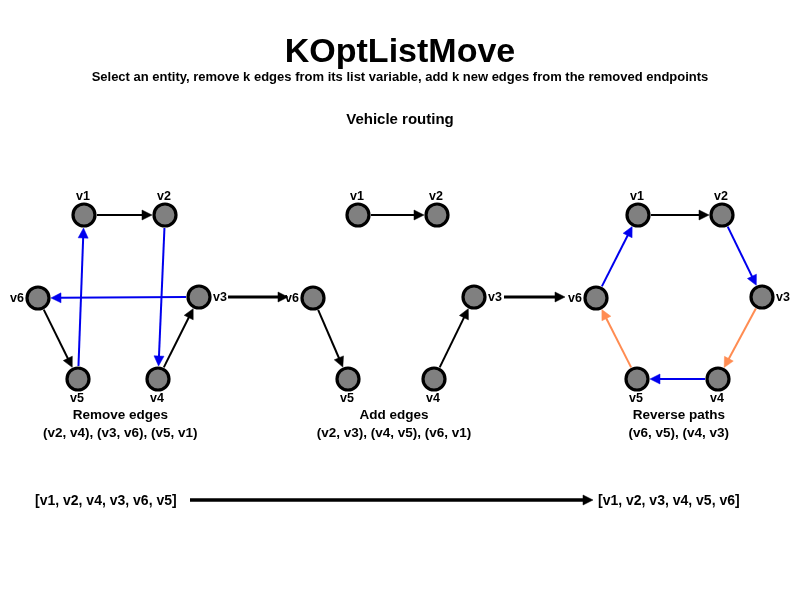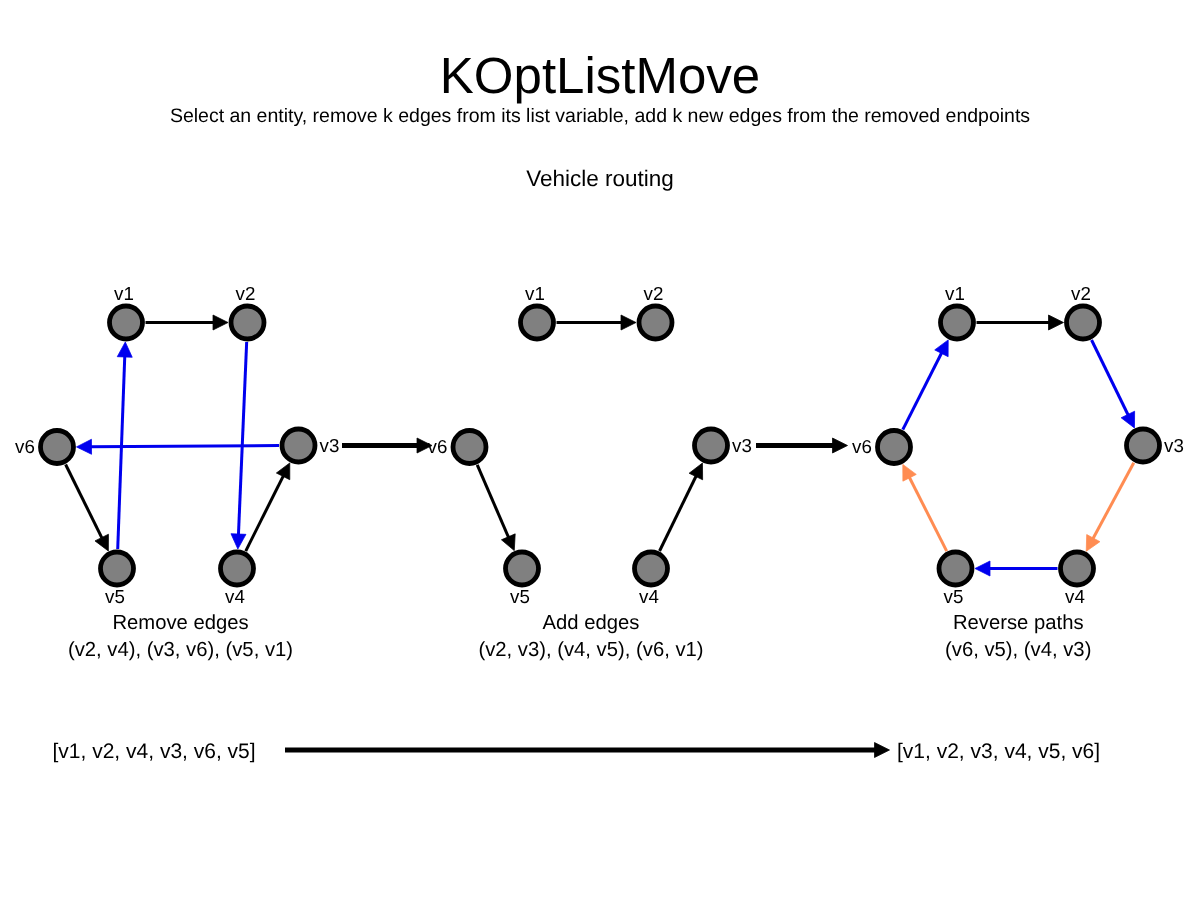--- a/index.html
+++ b/index.html
@@ -12,20 +12,21 @@
     width: 800px;
     height: 600px;
     overflow: hidden;
     font-family: "Liberation Sans", sans-serif;
     color: #000000;
   }
   #stage {
     position: relative;
     width: 800px;
     height: 468px;
+    font-weight: bold;
   }
   #diagram-svg {
     position: absolute;
     left: 0;
     top: 0;
     width: 800px;
     height: 600px;
     display: block;
   }
   text {

